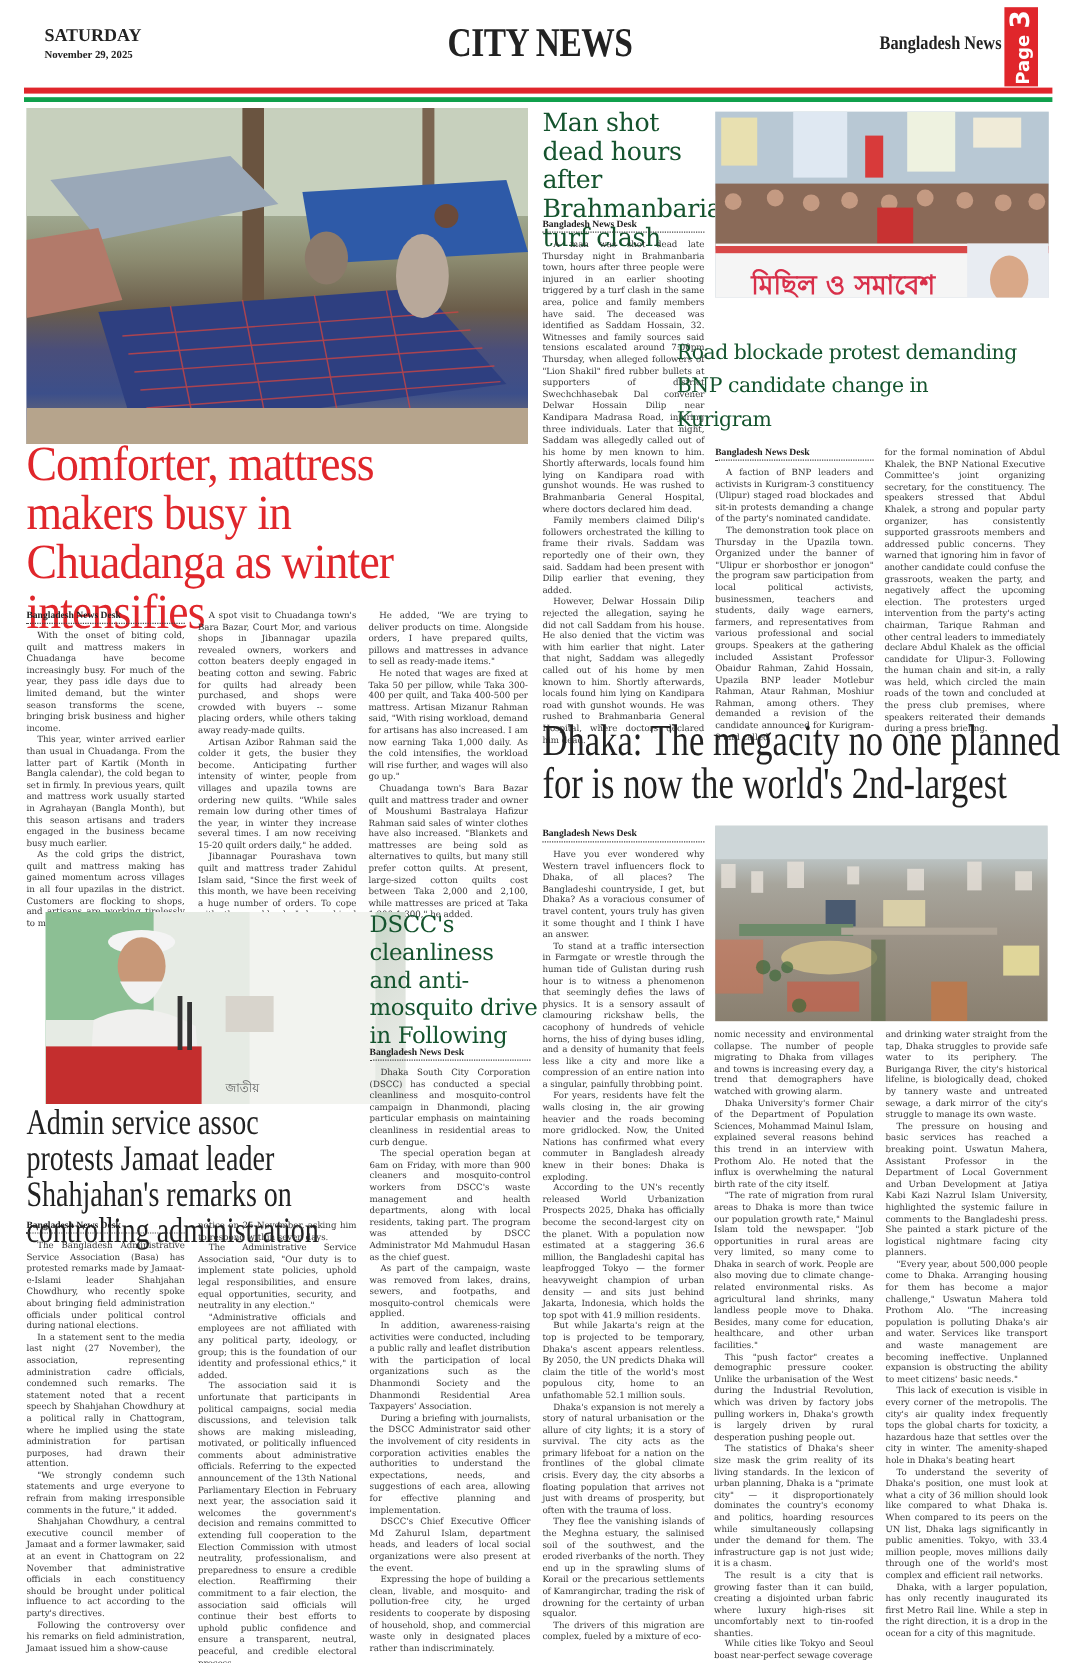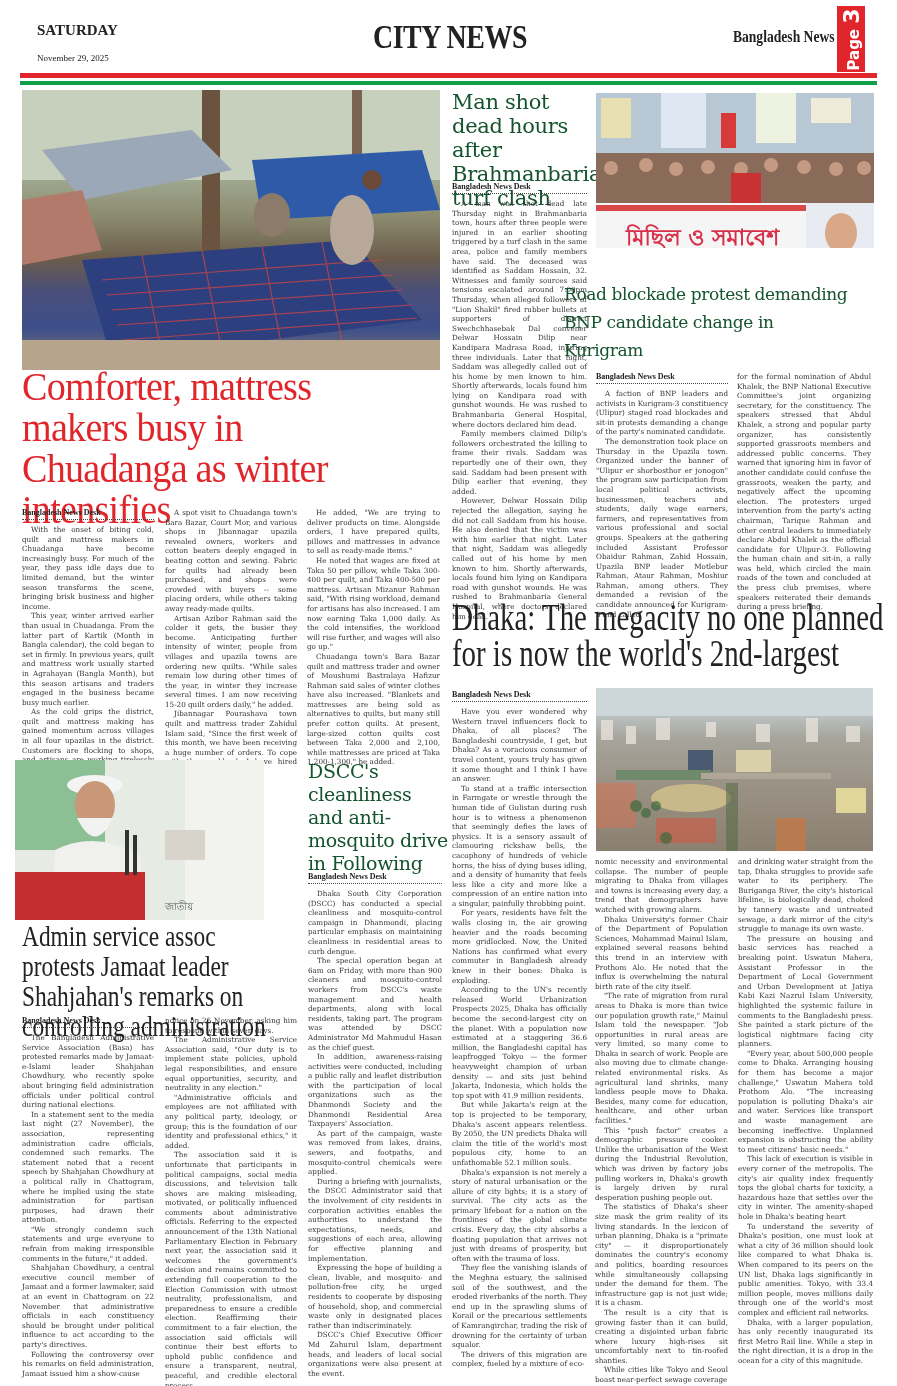--- a/index.html
+++ b/index.html
@@ -1,19 +1,19 @@
 <!DOCTYPE html>
 <html><head>
 <meta charset="utf-8">
 <style>
 *{box-sizing:border-box;margin:0;padding:0}
 body{width:897px;height:1386px;background:#fff;font-family:"DejaVu Serif",serif;color:#222;position:relative;overflow:hidden}
 .abs{position:absolute}
 .masthead-left .day{font-family:"Liberation Serif",serif;font-weight:bold;font-size:15px;letter-spacing:0}
-.masthead-left .date{font-family:"Liberation Serif",serif;font-weight:normal;font-size:9px;margin-top:14px}
+.masthead-left .date{font-family:"Liberation Serif",serif;font-weight:bold;font-size:9px;margin-top:1px}
 .title{font-family:"Liberation Serif",serif;font-weight:bold;font-size:34px;letter-spacing:-0.5px;transform:scaleX(0.82);transform-origin:center}
 .brand{font-family:"Liberation Serif",serif;font-weight:bold;font-size:16px;transform:scaleX(0.85);transform-origin:right}
 .pagebox{background:#e0262b;color:#fff;width:28px;height:64px;display:flex;align-items:center;justify-content:center}
 .pagebox span{transform:rotate(-90deg);font-family:"DejaVu Sans",sans-serif;font-weight:bold;font-size:15px;white-space:nowrap}
 .pagebox b{font-size:22px}
 .rule-red{height:5px;background:#e0262b}
 .rule-green{height:4px;background:#10a04c}
 .photo{overflow:hidden}
 .byline{font-family:"Liberation Serif",serif;font-weight:bold;font-size:8px;color:#222;border-bottom:1.5px dotted #444;padding-bottom:2px;margin-bottom:5px}
 .col p{font-size:7.2px;line-height:9.6px;text-align:justify;text-indent:9px;color:#333;hyphens:auto}
@@ -188,21 +188,21 @@
 </div>
 <div class="abs col" style="left:738px;top:857px;width:135px">
   <p style="text-indent:0">and drinking water straight from the tap, Dhaka struggles to provide safe water to its periphery. The Buriganga River, the city's historical lifeline, is biologically dead, choked by tannery waste and untreated sewage, a dark mirror of the city's struggle to manage its own waste.</p>
   <p>The pressure on housing and basic services has reached a breaking point. Uswatun Mahera, Assistant Professor in the Department of Local Government and Urban Development at Jatiya Kabi Kazi Nazrul Islam University, highlighted the systemic failure in comments to the Bangladeshi press. She painted a stark picture of the logistical nightmare facing city planners.</p>
   <p>"Every year, about 500,000 people come to Dhaka. Arranging housing for them has become a major challenge," Uswatun Mahera told Prothom Alo. "The increasing population is polluting Dhaka's air and water. Services like transport and waste management are becoming ineffective. Unplanned expansion is obstructing the ability to meet citizens' basic needs."</p>
   <p>This lack of execution is visible in every corner of the metropolis. The city's air quality index frequently tops the global charts for toxicity, a hazardous haze that settles over the city in winter. The amenity-shaped hole in Dhaka's beating heart</p>
   <p>To understand the severity of Dhaka's position, one must look at what a city of 36 million should look like compared to what Dhaka is. When compared to its peers on the UN list, Dhaka lags significantly in public amenities. Tokyo, with 33.4 million people, moves millions daily through one of the world's most complex and efficient rail networks.</p>
   <p>Dhaka, with a larger population, has only recently inaugurated its first Metro Rail line. While a step in the right direction, it is a drop in the ocean for a city of this magnitude.</p>
 </div>
 
-<div class="abs photo" style="left:15px;top:760px;width:249px;height:160px;background:linear-gradient(135deg,#7ab88a 0%,#9cc8a4 40%,#d8ded6 70%,#eef0ec 100%)">
+<div class="abs photo" style="left:38px;top:760px;width:300px;height:160px;background:linear-gradient(135deg,#7ab88a 0%,#9cc8a4 40%,#d8ded6 70%,#eef0ec 100%)">
   <svg width="275" height="160" viewBox="0 0 275 160">
     <rect x="0" y="0" width="275" height="160" fill="#e6ebe4"></rect>
     <rect x="0" y="0" width="90" height="90" fill="#8cbf94"></rect>
     <rect x="170" y="0" width="105" height="160" fill="#f2f3ef"></rect>
     <ellipse cx="80" cy="25" rx="28" ry="10" fill="#f4f4f4"></ellipse>
     <ellipse cx="80" cy="45" rx="20" ry="24" fill="#c89878"></ellipse>
     <path d="M62,58 Q80,95 98,58" fill="#f2f2f2"></path>
     <path d="M40,90 Q80,70 125,95 L130,160 L35,160 Z" fill="#f0f0ee"></path>
     <rect x="0" y="112" width="130" height="48" fill="#c42e2e"></rect>
     <rect x="110" y="70" width="4" height="45" fill="#333"></rect>
@@ -227,18 +227,18 @@
   <p>The Administrative Service Association said, "Our duty is to implement state policies, uphold legal responsibilities, and ensure equal opportunities, security, and neutrality in any election."</p>
   <p>"Administrative officials and employees are not affiliated with any political party, ideology, or group; this is the foundation of our identity and professional ethics," it added.</p>
   <p>The association said it is unfortunate that participants in political campaigns, social media discussions, and television talk shows are making misleading, motivated, or politically influenced comments about administrative officials. Referring to the expected announcement of the 13th National Parliamentary Election in February next year, the association said it welcomes the government's decision and remains committed to extending full cooperation to the Election Commission with utmost neutrality, professionalism, and preparedness to ensure a credible election. Reaffirming their commitment to a fair election, the association said officials will continue their best efforts to uphold public confidence and ensure a transparent, neutral, peaceful, and credible electoral process.</p>
 </div>
 
 <div class="abs hl-serif" style="left:308px;top:760px;width:140px;font-size:19px;line-height:23px;letter-spacing:-0.3px">DSCC's cleanliness and anti-mosquito drive in Following</div>
 <div class="abs col" style="left:308px;top:872px;width:134px">
   <div class="byline">Bangladesh News Desk</div>
   <p>Dhaka South City Corporation (DSCC) has conducted a special cleanliness and mosquito-control campaign in Dhanmondi, placing particular emphasis on maintaining cleanliness in residential areas to curb dengue.</p>
   <p>The special operation began at 6am on Friday, with more than 900 cleaners and mosquito-control workers from DSCC's waste management and health departments, along with local residents, taking part. The program was attended by DSCC Administrator Md Mahmudul Hasan as the chief guest.</p>
+  <p>As part of the campaign, waste was removed from lakes, drains, sewers, and footpaths, and mosquito-control chemicals were applied.</p>
   <p>In addition, awareness-raising activities were conducted, including a public rally and leaflet distribution with the participation of local organizations such as the Dhanmondi Society and the Dhanmondi Residential Area Taxpayers' Association.</p>
-  <p>As part of the campaign, waste was removed from lakes, drains, sewers, and footpaths, and mosquito-control chemicals were applied.</p>
-  <p>During a briefing with journalists, the DSCC Administrator said that the involvement of city residents in corporation activities enables the authorities to understand the expectations, needs, and suggestions of each area, allowing for effective planning and implementation.</p>
+  <p>During a briefing with journalists, the DSCC Administrator said other the involvement of city residents in corporation activities enables the authorities to understand the expectations, needs, and suggestions of each area, allowing for effective planning and implementation.</p>
+  <p>DSCC's Chief Executive Officer Md Zahurul Islam, department heads, and leaders of local social organizations were also present at the event.</p>
   <p>Expressing the hope of building a clean, livable, and mosquito- and pollution-free city, he urged residents to cooperate by disposing of household, shop, and commercial waste only in designated places rather than indiscriminately.</p>
-  <p>DSCC's Chief Executive Officer Md Zahurul Islam, department heads, and leaders of local social organizations were also present at the event.</p>
 </div>
 
 </body></html>

